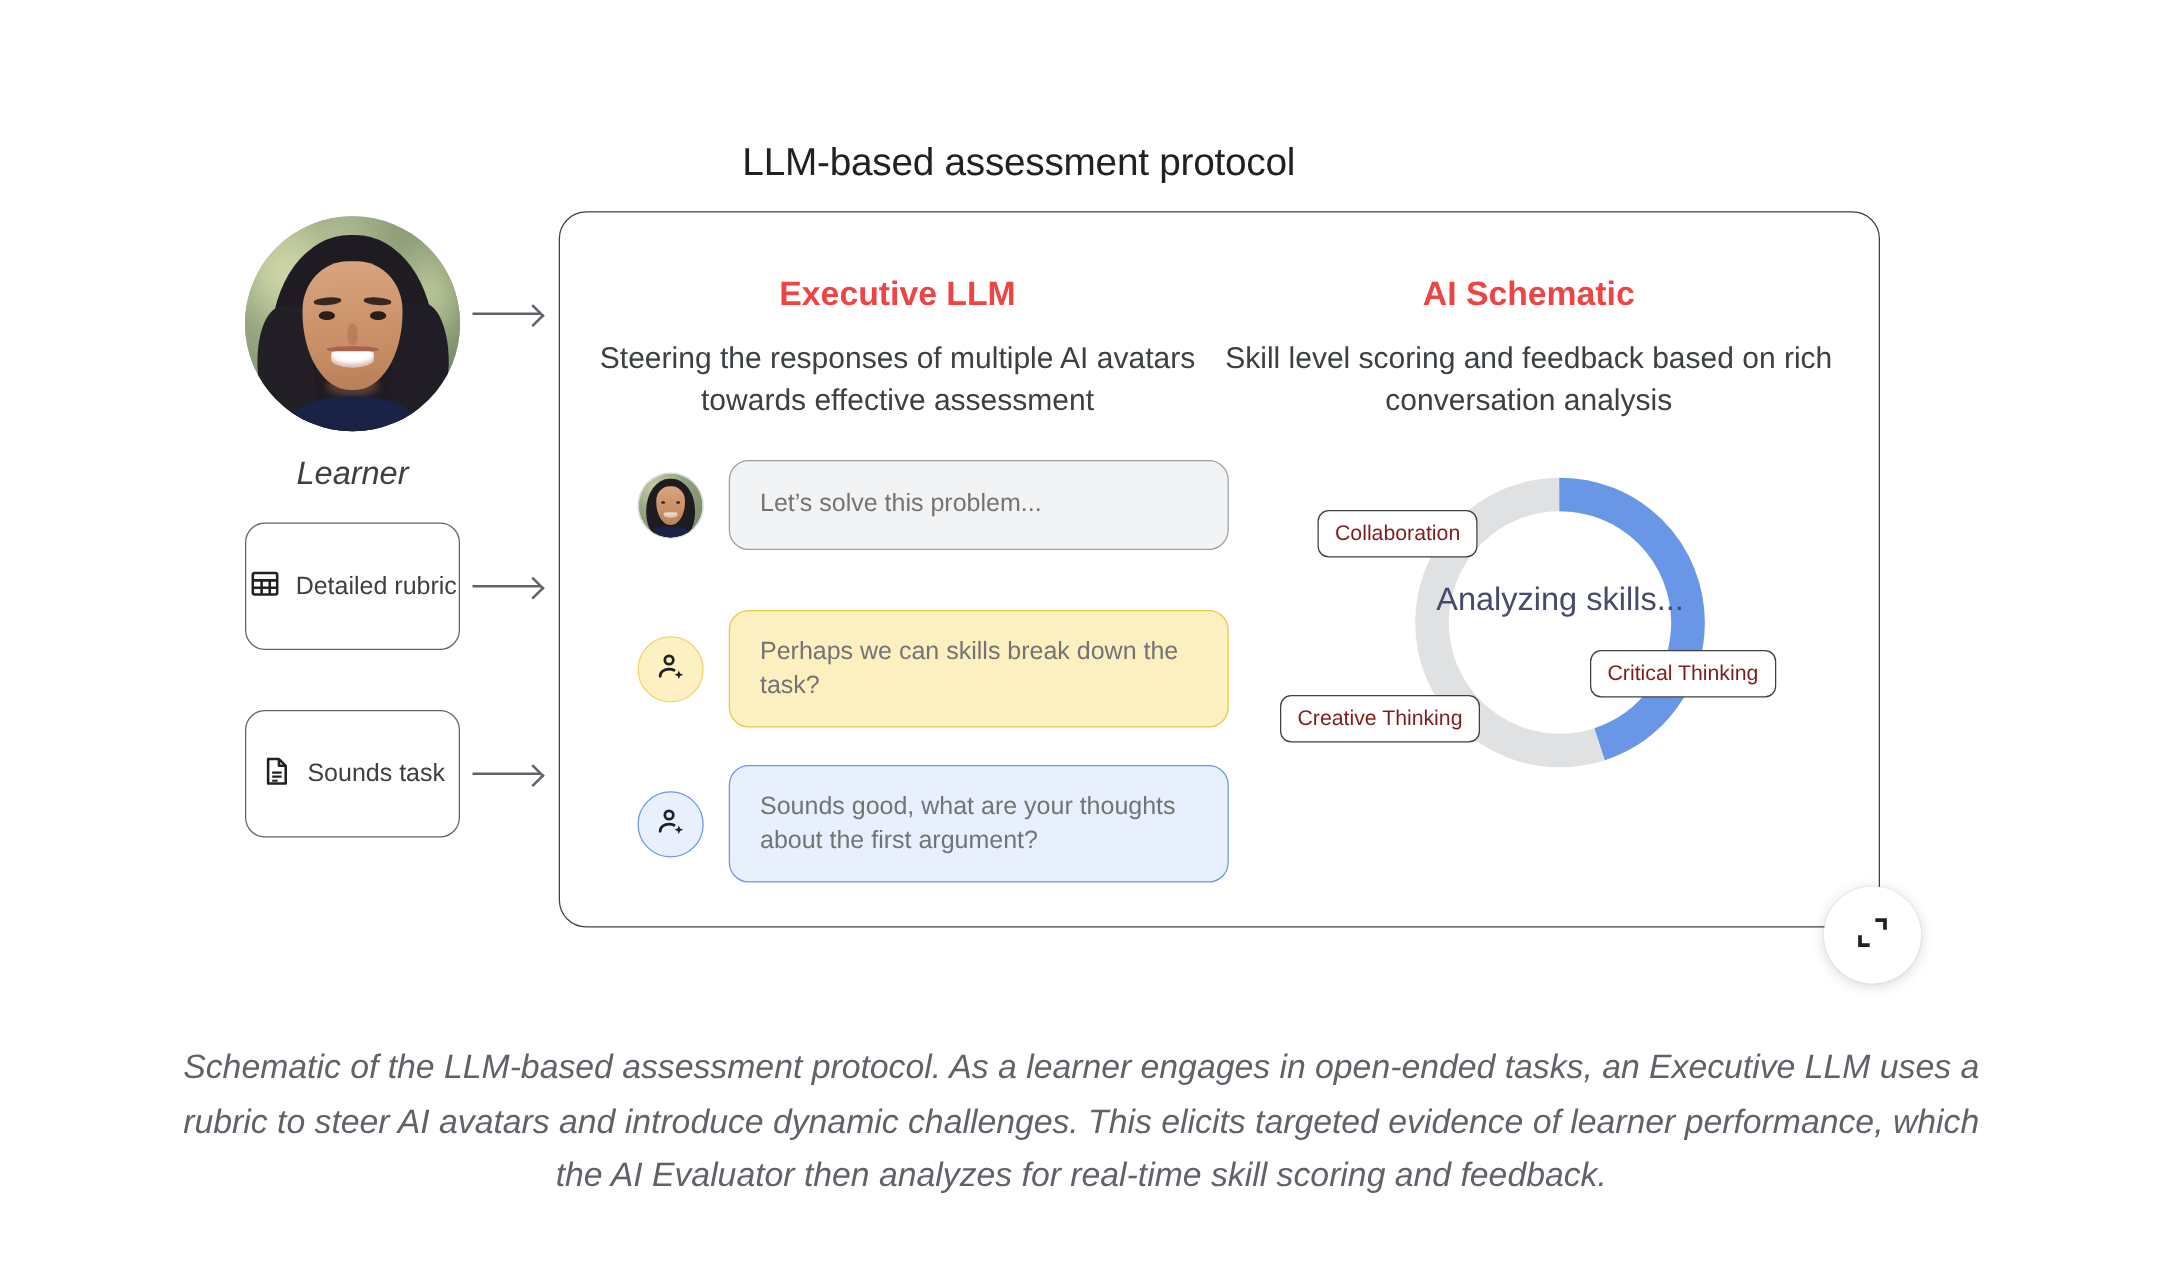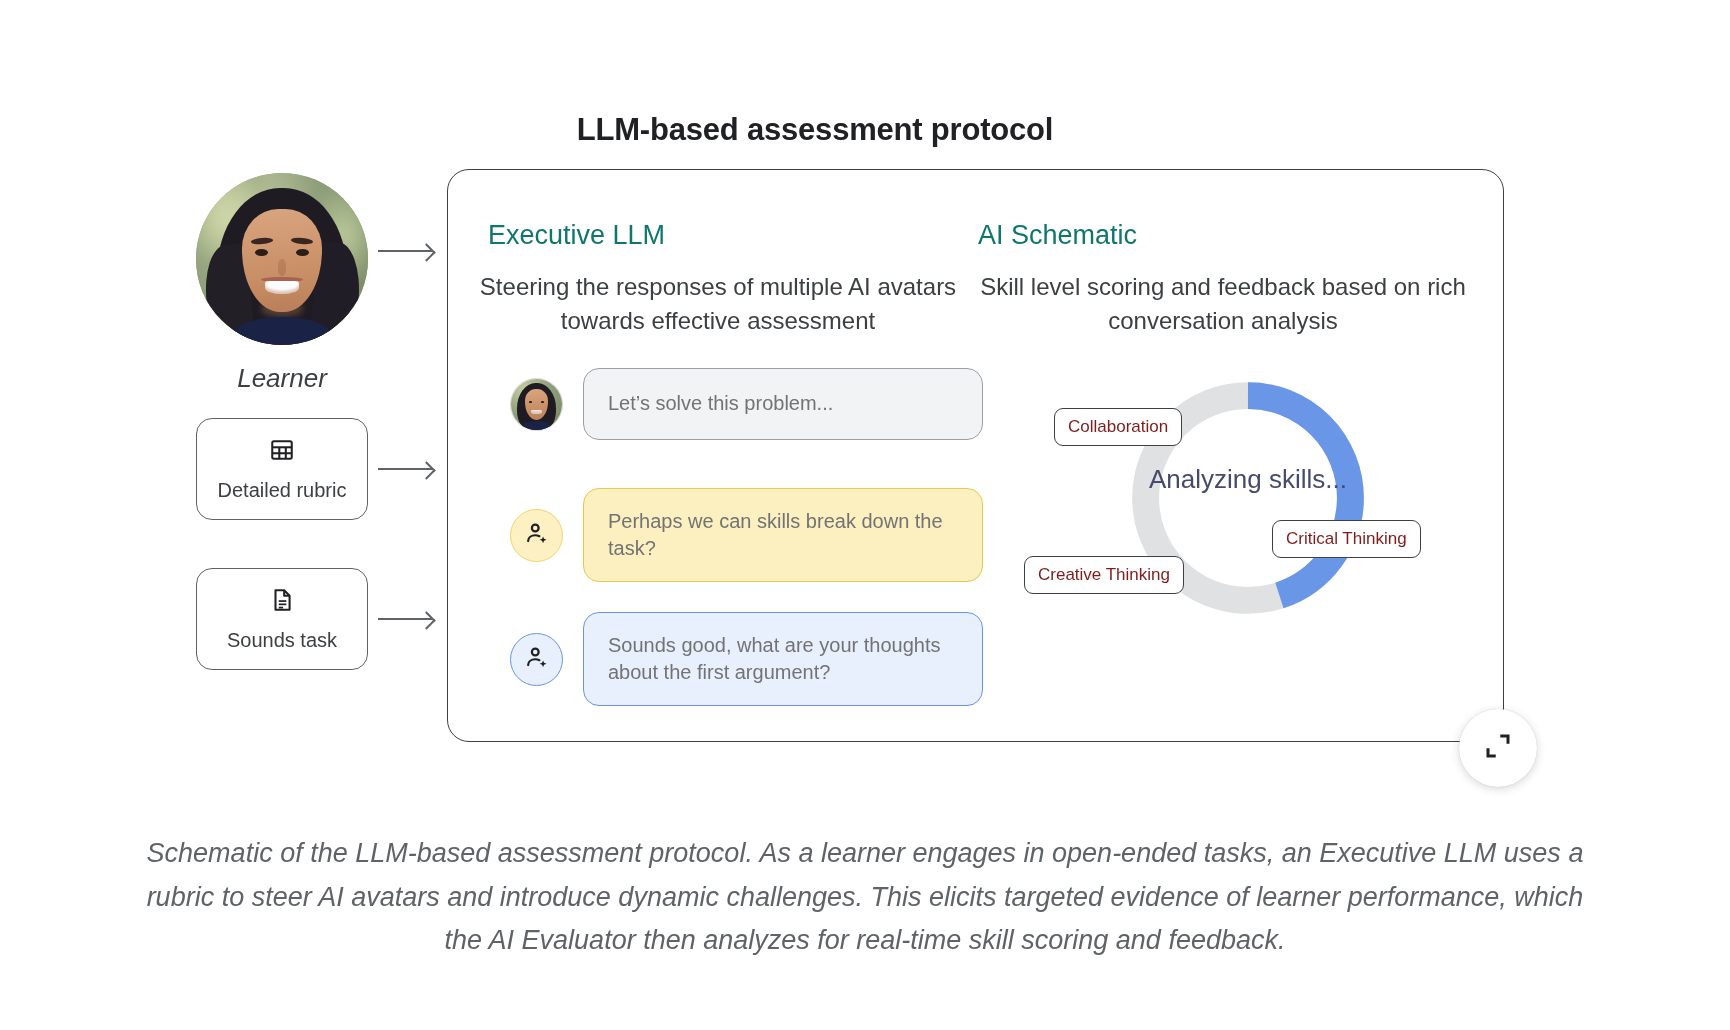--- a/index.html
+++ b/index.html
@@ -20,21 +20,21 @@
     width: 1730px;
     height: 790px;
   }
 
   #protocol-title {
     position: absolute;
     left: 0; top: 112px;
     width: 1730px;
     text-align: center;
     font-size: 31px;
-    font-weight: 700;
+    font-weight: 400;
     color: #202124;
     letter-spacing: -0.2px;
   }
   
   #protocol-title { left: 115px; width: 1400px; }
 
   
   #learner-block {
     position: absolute;
     left: 196px; top: 173px;
@@ -92,21 +92,21 @@
 
   
   .input-card {
     position: absolute;
     width: 172px;
     height: 102px;
     border: 1.6px solid #5f6368;
     border-radius: 16px;
     background: #fff;
     display: flex;
-    flex-direction: column;
+    flex-direction: row;
     align-items: center;
     justify-content: center;
     gap: 12px;
   }
   #card-rubric { left: 196px; top: 418px; }
   #card-task   { left: 196px; top: 568px; }
   .input-card .ic-label { font-size: 20px; color: #3c4043; }
 
   
   .arrow {
@@ -133,24 +133,24 @@
     left: 447px; top: 169px;
     width: 1057px;
     height: 573px;
     border: 1.7px solid #3c4043;
     border-radius: 22px;
     background: #fff;
   }
 
   .col-title {
     position: absolute;
-    text-align: left;
+    text-align: center;
     font-size: 27px;
-    font-weight: 400;
-    color: #0f766e;
+    font-weight: 700;
+    color: #ef4444;
   }
   .col-sub {
     position: absolute;
     text-align: center;
     font-size: 24px;
     line-height: 1.42;
     color: #3c4043;
   }
   #exec-title { left: 40px;  top: 50px;  width: 460px; }
   #exec-sub   { left: 25px;  top: 100px; width: 490px; }

